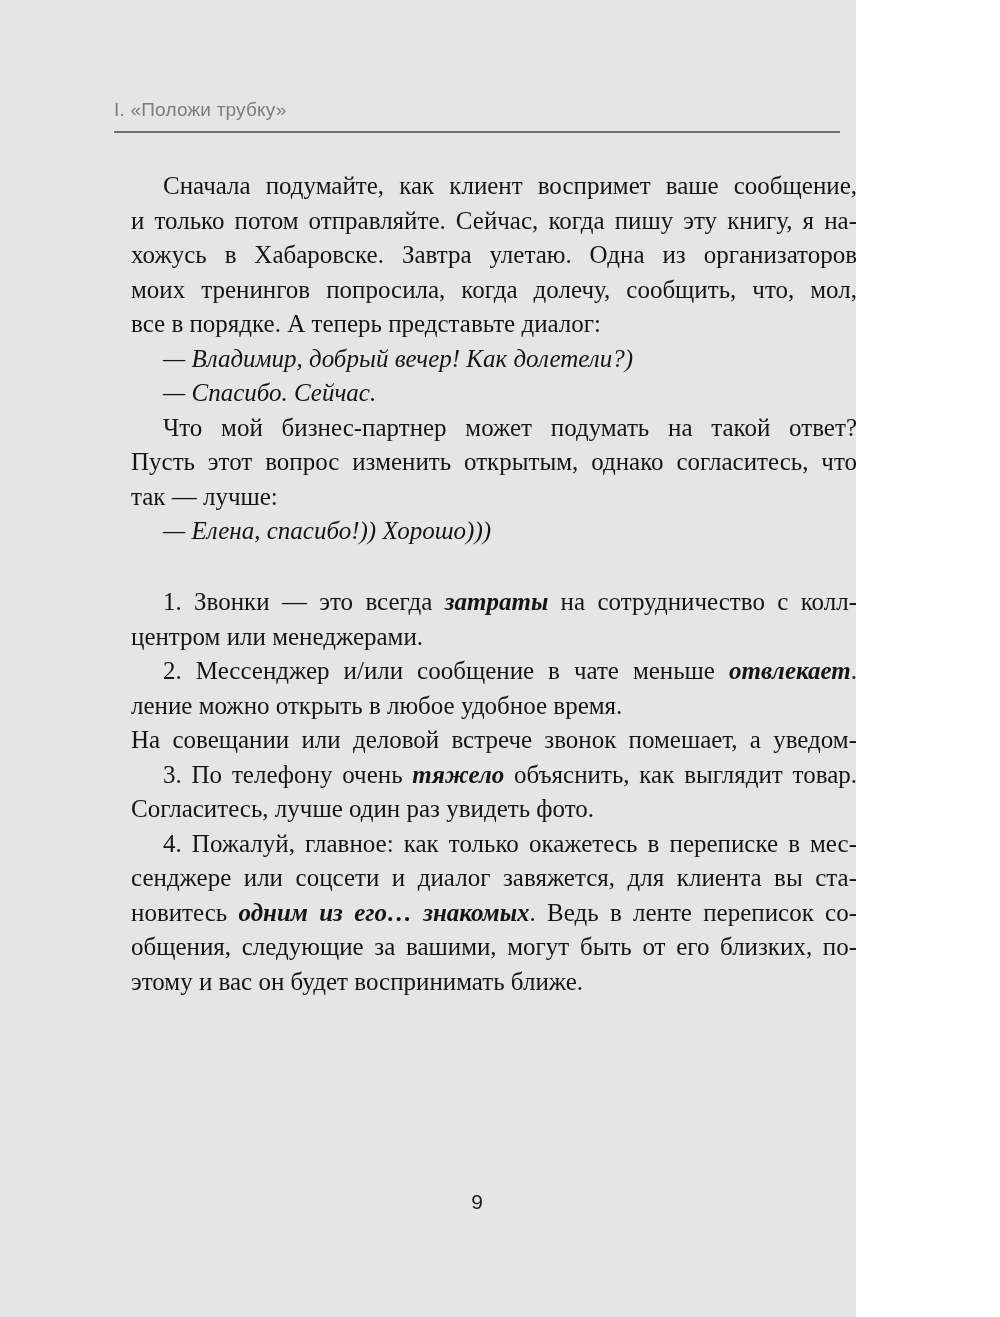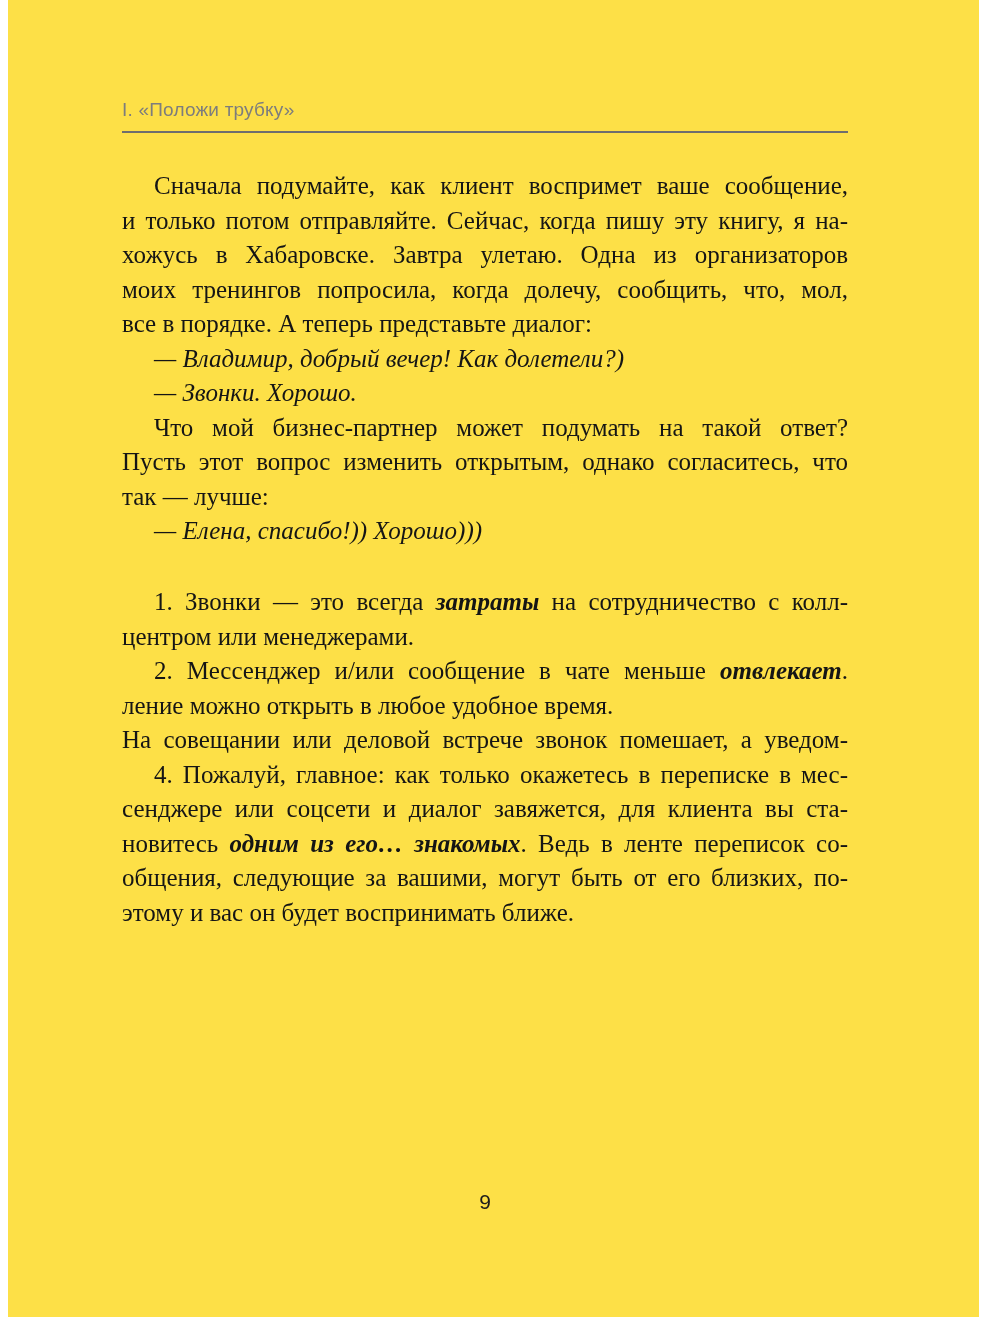--- a/index.html
+++ b/index.html
@@ -2,26 +2,25 @@
 <html lang="ru"><head>
 <meta charset="utf-8">
 <style>
   html, body {
     margin: 0;
     padding: 0;
     background: #ffffff;
   }
   .page {
     position: relative;
-    width: 971px;
+    width: 856px;
     height: 1317px;
-    background: #fde047;
+    background: #e5e5e5;
     overflow: hidden;
     font-family: "Liberation Serif", "DejaVu Serif", serif;
-    margin-left: 8px;
   }
   .running-header {
     position: absolute;
     left: 114px;
     top: 99px;
     width: 726px;
     font-family: "Liberation Sans", "DejaVu Sans", sans-serif;
     font-size: 19px;
     font-weight: 400;
     color: #7d7d7d;
@@ -30,21 +29,21 @@
   .header-rule {
     position: absolute;
     left: 114px;
     top: 131px;
     width: 726px;
     height: 2px;
     background: #6e6e6e;
   }
   .text-column {
     position: absolute;
-    left: 114px;
+    left: 131px;
     top: 169px;
     width: 726px;
     color: #151515;
     font-size: 25px;
     line-height: 34.55px;
   }
   .para { margin: 0; }
   .para.gap-before { margin-top: 36px; }
   .para.dialog { font-style: italic; }
   .line {
@@ -80,40 +79,44 @@
         <div class="line first"><span>Сначала подумайте, как клиент воспримет ваше сообщение,</span></div>
         <div class="line"><span>и только потом отправляйте. Сейчас, когда пишу эту книгу, я на-</span></div>
         <div class="line"><span>хожусь в Хабаровске. Завтра улетаю. Одна из организаторов</span></div>
         <div class="line"><span>моих тренингов попросила, когда долечу, сообщить, что, мол,</span></div>
         <div class="line last"><span>все в порядке. А теперь представьте диалог:</span></div>
       </div>
       <div class="para dialog">
         <div class="line first last"><span>— Владимир, добрый вечер! Как долетели?)</span></div>
       </div>
       <div class="para dialog">
-        <div class="line first last"><span>— Звонки. Хорошо.</span></div>
+        <div class="line first last"><span>— Спасибо. Сейчас.</span></div>
       </div>
       <div class="para">
         <div class="line first"><span>Что мой бизнес-партнер может подумать на такой ответ?</span></div>
         <div class="line"><span>Пусть этот вопрос изменить открытым, однако согласитесь, что</span></div>
         <div class="line last"><span>так — лучше:</span></div>
       </div>
       <div class="para dialog">
         <div class="line first last"><span>— Елена, спасибо!)) Хорошо)))</span></div>
       </div>
       <div class="para gap-before">
         <div class="line first"><span>1. Звонки — это всегда </span><span class="bold">затраты</span><span> на сотрудничество с колл-</span></div>
         <div class="line last"><span>центром или менеджерами.</span></div>
       </div>
       <div class="para">
         <div class="line first"><span>2. Мессенджер и/или сообщение в чате меньше </span><span class="bold">отвлекает</span><span>.</span></div>
         <div class="line last"><span>ление можно открыть в любое удобное время.</span></div>
         <div class="line"><span>На совещании или деловой встрече звонок помешает, а уведом-</span></div>
       </div>
       <div class="para">
+        <div class="line first"><span>3. По телефону очень </span><span class="bold">тяжело</span><span> объяснить, как выглядит товар.</span></div>
+        <div class="line last"><span>Согласитесь, лучше один раз увидеть фото.</span></div>
+      </div>
+      <div class="para">
         <div class="line first"><span>4. Пожалуй, главное: как только окажетесь в переписке в мес-</span></div>
         <div class="line"><span>сенджере или соцсети и диалог завяжется, для клиента вы ста-</span></div>
         <div class="line"><span>новитесь </span><span class="bold">одним из его… знакомых</span><span>. Ведь в ленте переписок со-</span></div>
         <div class="line"><span>общения, следующие за вашими, могут быть от его близких, по-</span></div>
         <div class="line last"><span>этому и вас он будет воспринимать ближе.</span></div>
       </div>
     </main>
 
   <div class="page-footer">
     <span class="page-number">9</span>

